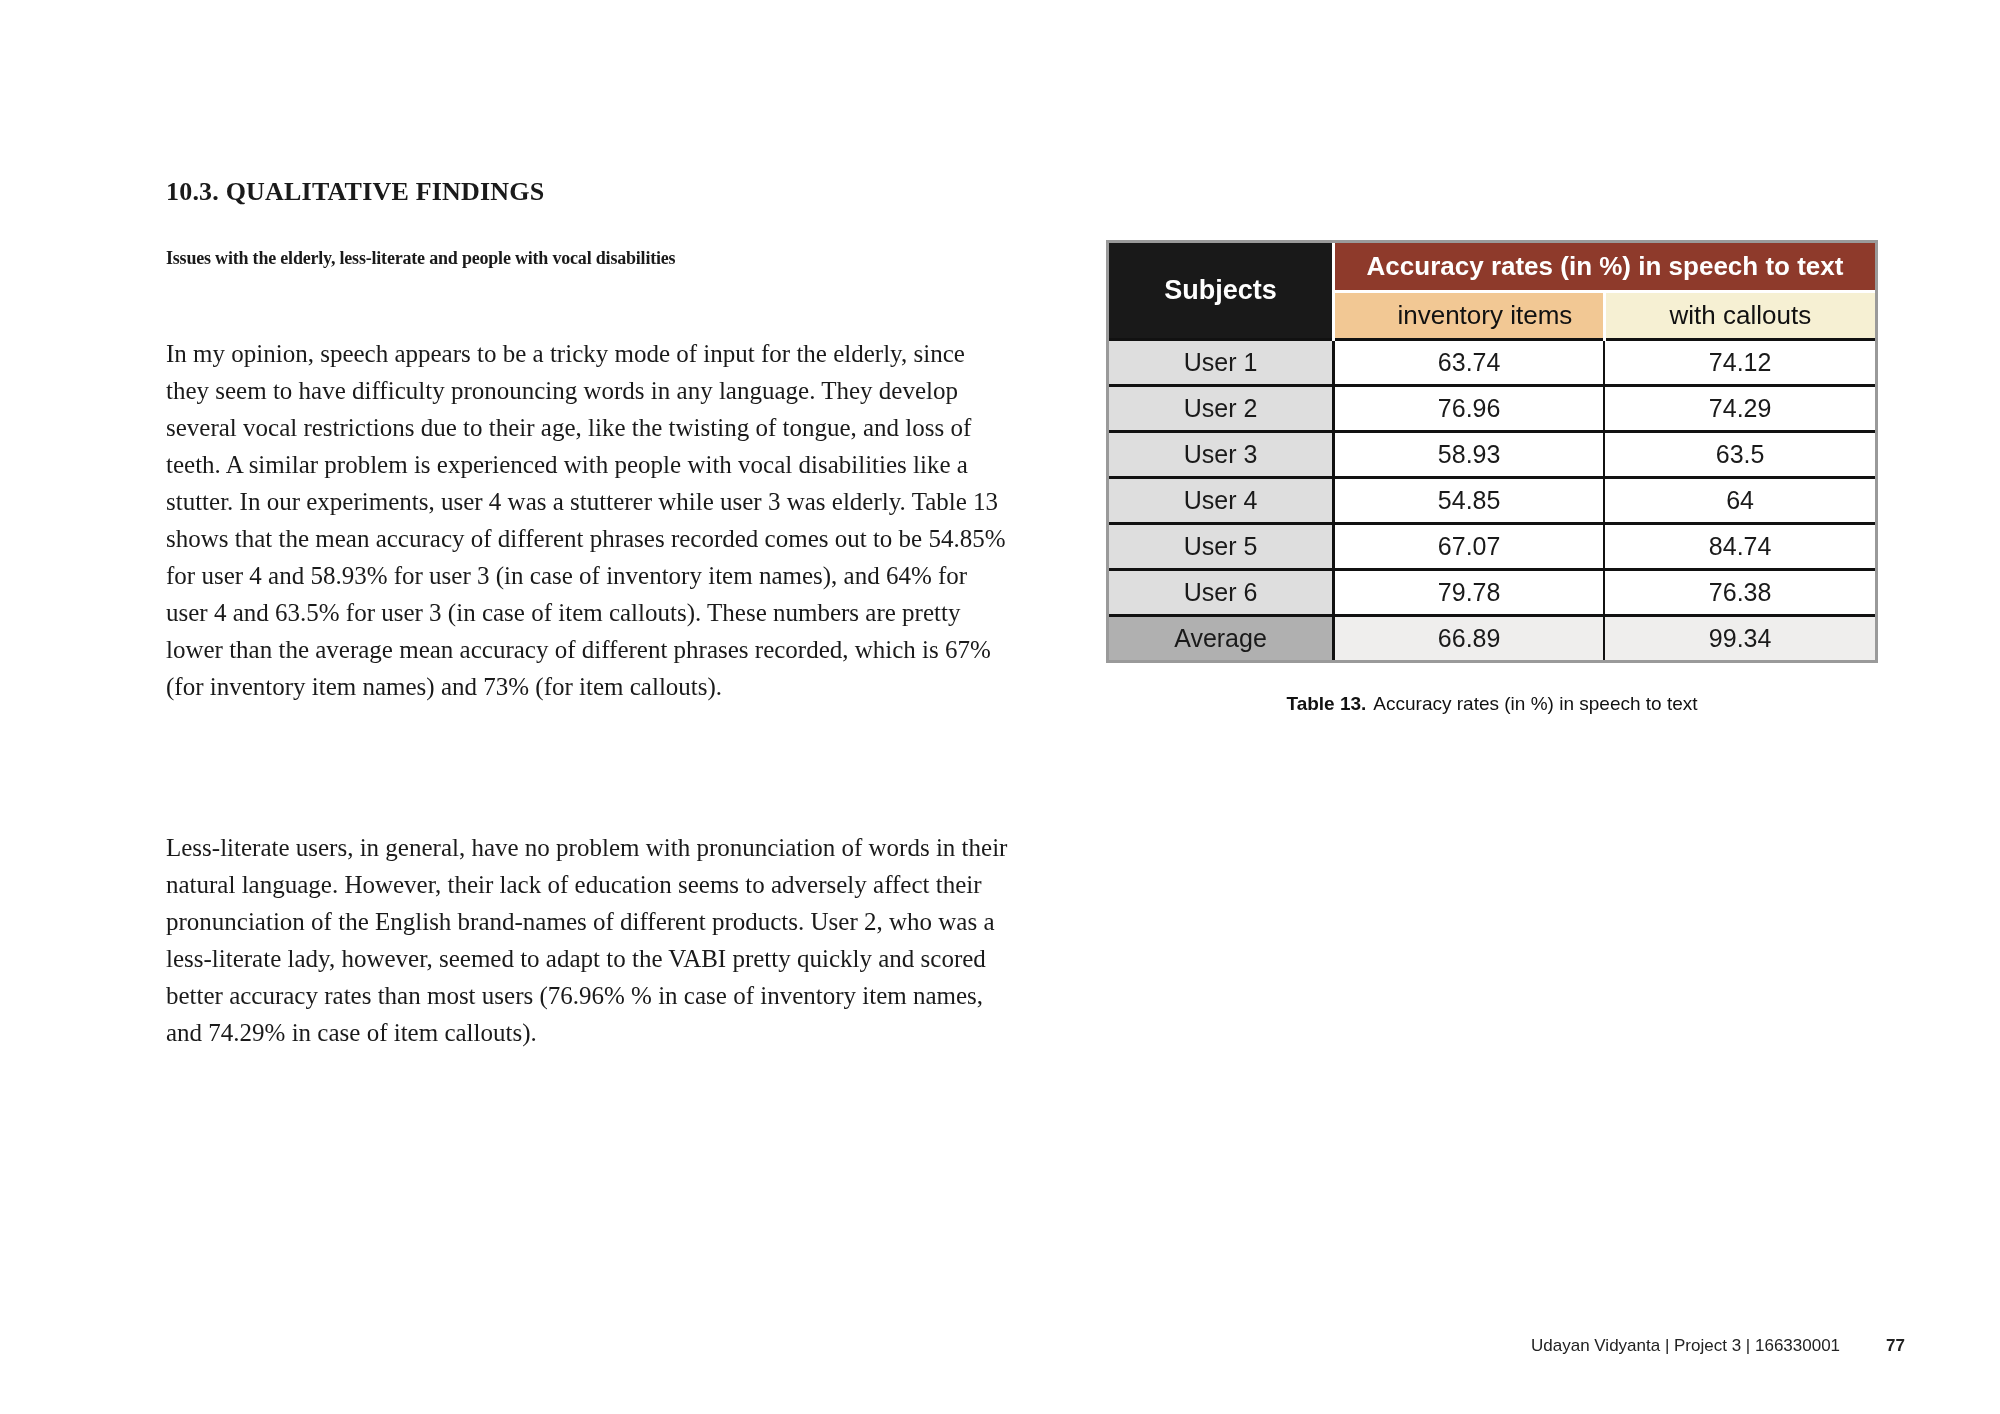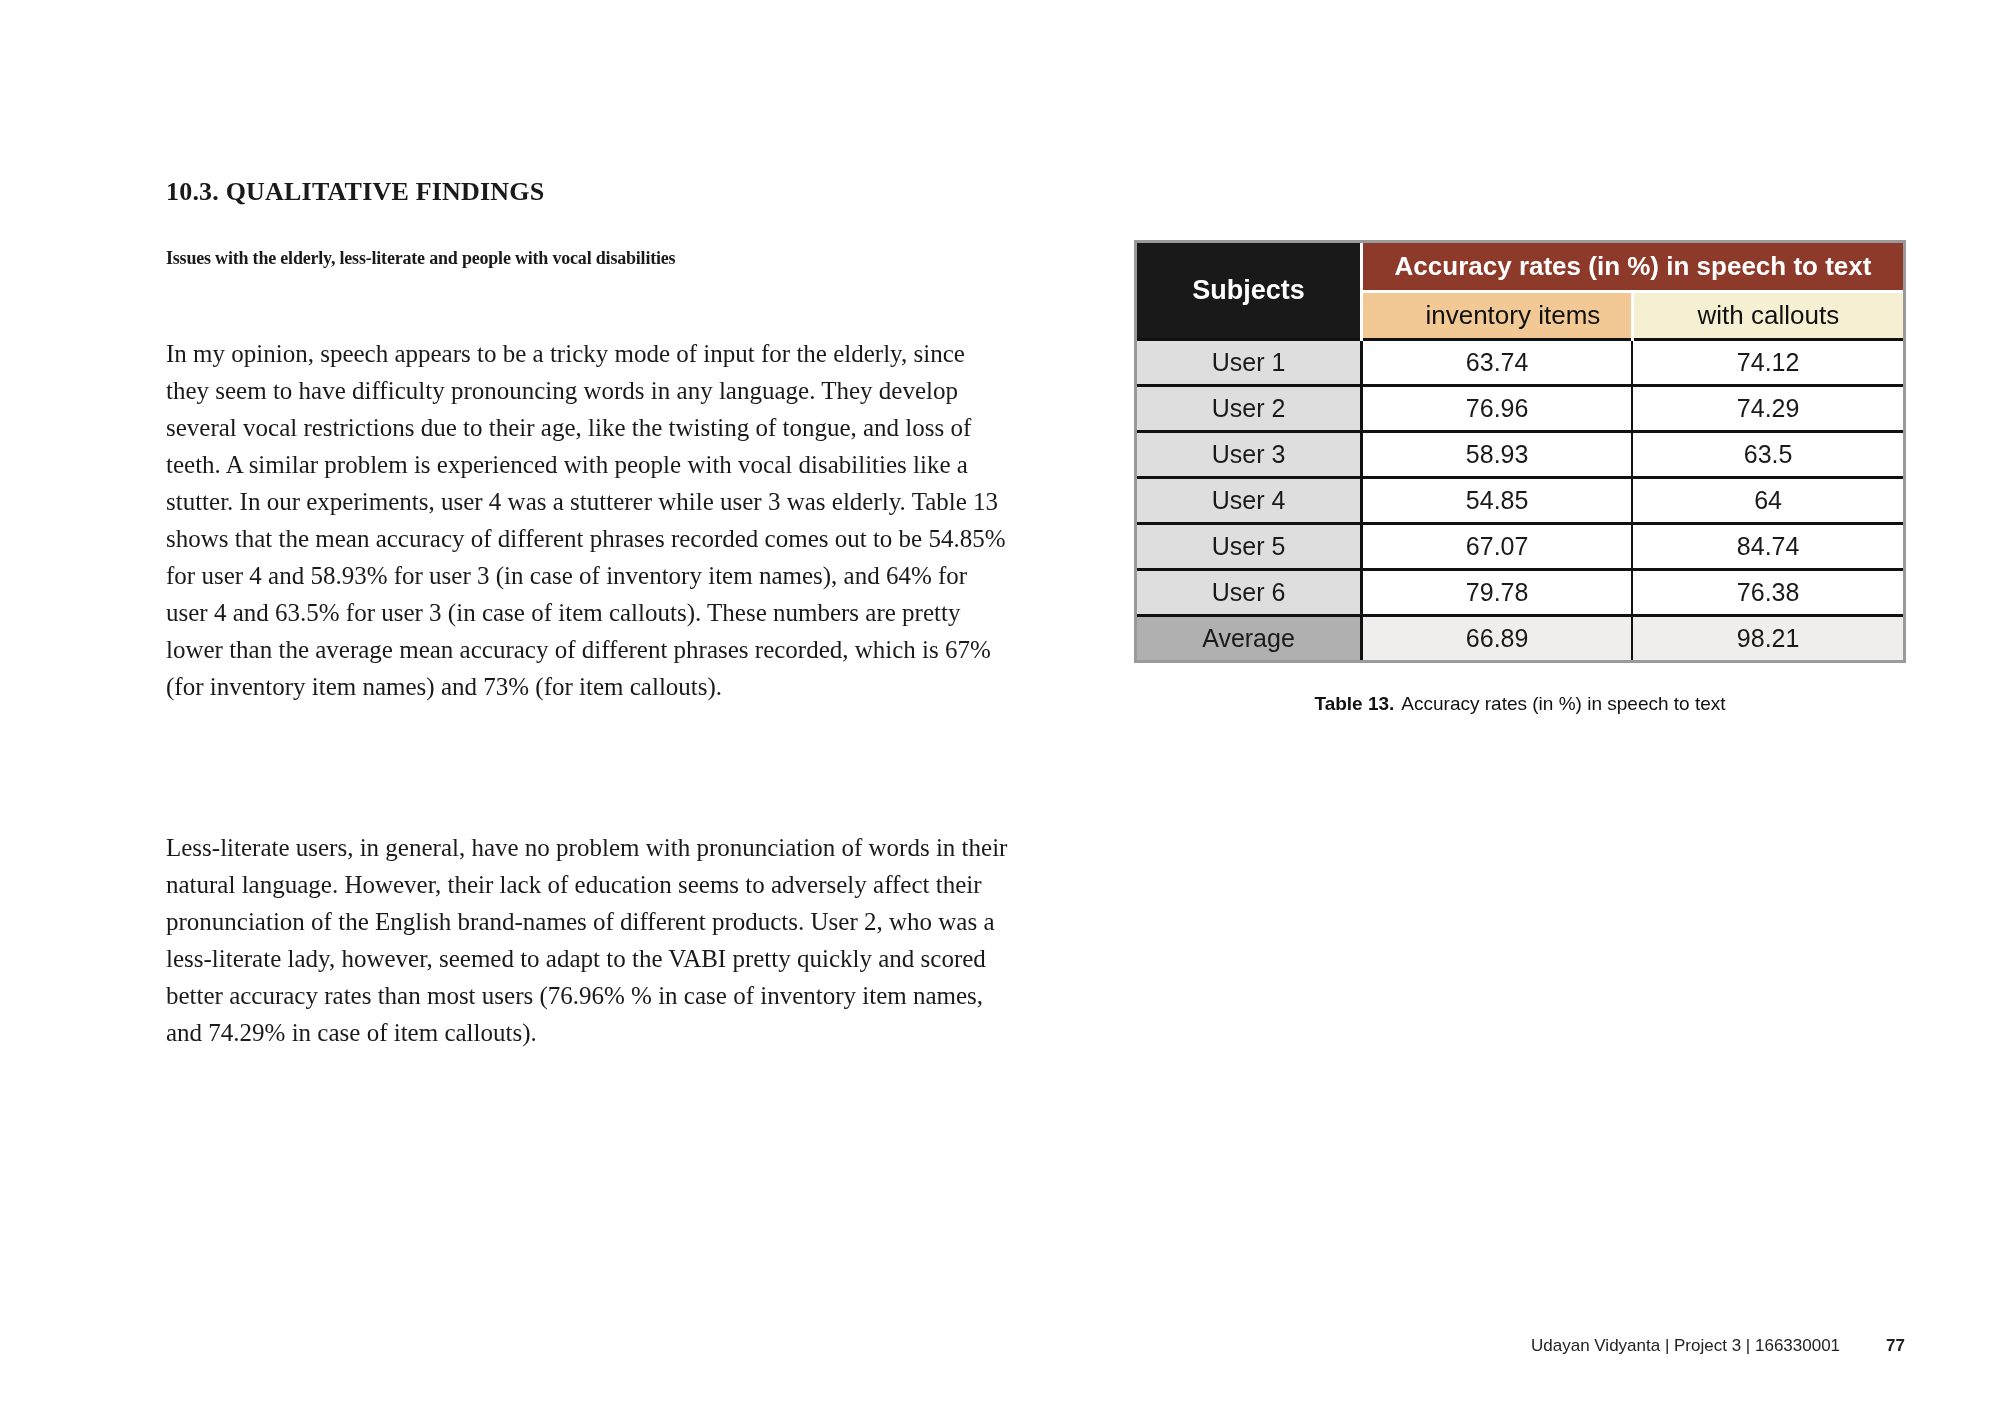--- a/index.html
+++ b/index.html
@@ -24,21 +24,21 @@
     white-space: nowrap;
   }
   .body-para {
     position: absolute; left: 166px; width: 848px;
     font-size: 25px; line-height: 37px; text-align: left;
   }
   .para-1 { top: 310px; }
   .para-2 { top: 804px; }
 
   .table-block {
-    position: absolute; left: 1134px; top: 240px; width: 772px;
+    position: absolute; left: 1106px; top: 240px; width: 772px;
     font-family: "Liberation Sans", "DejaVu Sans", sans-serif;
   }
   .table-frame { border: 3px solid var(--frame_gray, #9a9a9a); }
   table.acc-table { width: 100%; border-collapse: collapse; table-layout: fixed; }
   .acc-table th, .acc-table td {
     text-align: center; vertical-align: middle; padding: 0;
     overflow: hidden;
   }
   th.corner {
     background: var(--corner_bg, #191919); color: var(--header_text, #fff);
@@ -133,21 +133,21 @@
             <td class="val-call">84.74</td>
           </tr>
           <tr>
             <td class="label">User 6</td>
             <td class="val-inv">79.78</td>
             <td class="val-call">76.38</td>
           </tr>
           <tr class="avg">
             <td class="label">Average</td>
             <td class="val-inv">66.89</td>
-            <td class="val-call">98.21</td>
+            <td class="val-call">99.34</td>
           </tr>
         </tbody>
     </table>
   </div>
   <div class="caption">
     <span class="caption-label">Table 13.</span><span class="caption-text">Accuracy rates (in %) in speech to text</span>
   </div>
 </div>
 
 <div class="footer">

